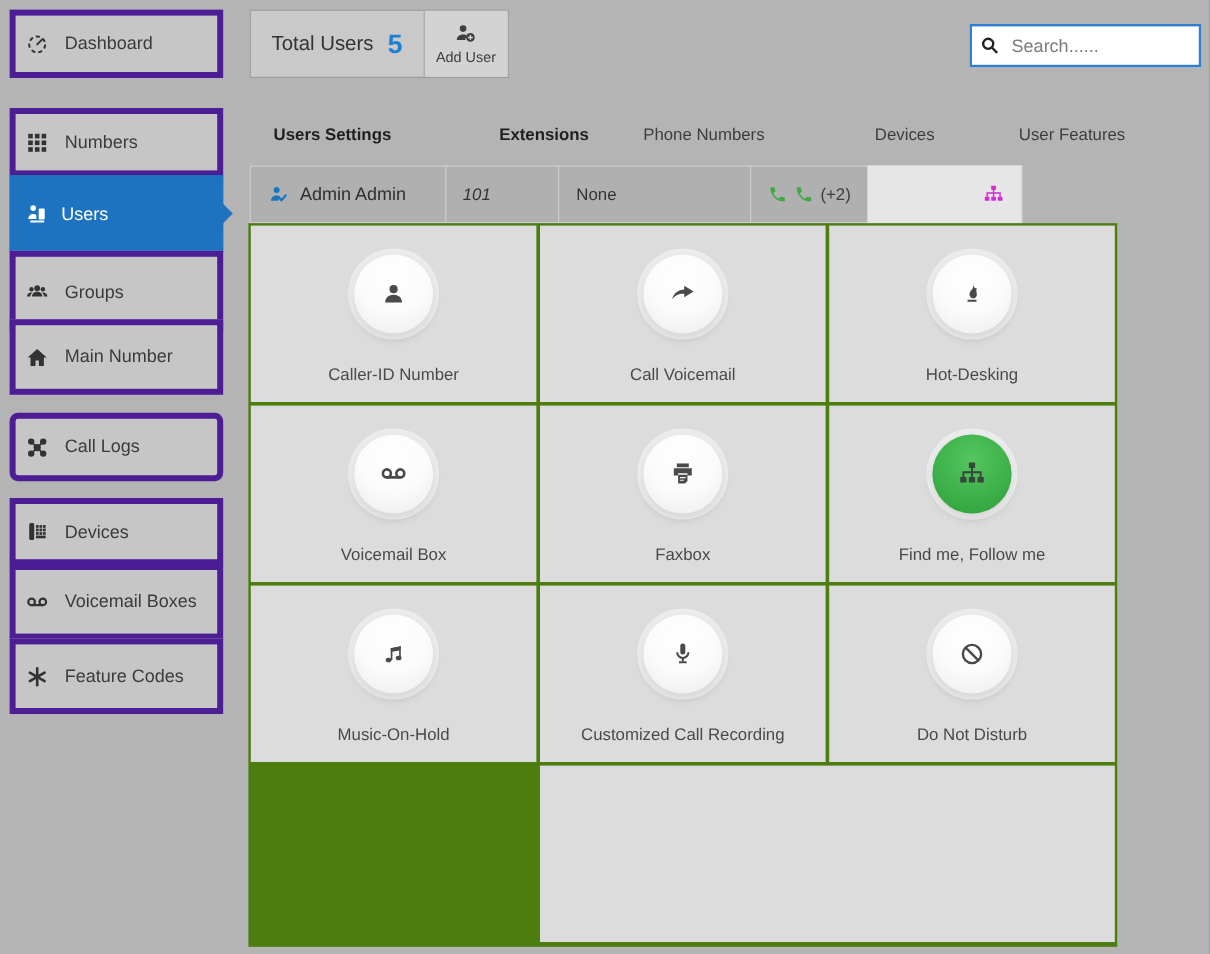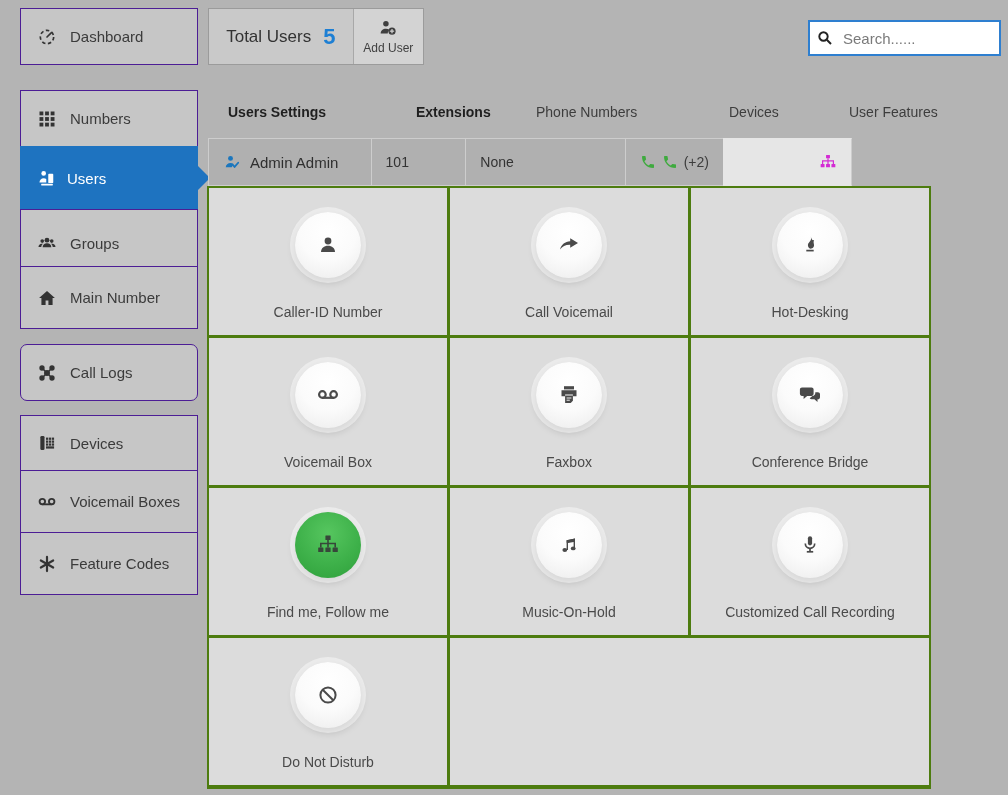--- a/index.html
+++ b/index.html
@@ -1,23 +1,23 @@
 <!DOCTYPE html>
 <html><head>
 <meta charset="utf-8">
 <style>
   * { margin:0; padding:0; box-sizing:border-box; }
   html,body { width:1008px; height:795px; }
   body { font-family:"Liberation Sans", sans-serif; background:#b4b4b4; position:relative; overflow:hidden; }
   #screen { position:absolute; inset:0; width:1008px; height:795px; background:#b4b4b4; }
 
   
-  .side-item { position:absolute; left:20px; width:178px; background:#c6c6c6;
-               border:1px solid #4c1d95; display:flex; align-items:center;
-               padding-left:16px; gap:13px; cursor:pointer; }
+  .side-item { position:absolute; left:8px; width:178px; background:#c6c6c6;
+               border:5px solid #4c1d95; display:flex; align-items:center;
+               padding-left:8px; gap:13px; cursor:pointer; }
   .side-item .s-icon { width:20px; height:20px; color:#333; flex:0 0 20px; }
   .side-item .s-label { font-size:15px; color:#3b3b3b; }
   .side-item.active { background:#1e73c0; border-color:#1e73c0;gap:10px; }
   .side-item.active .s-label { color:#fff; }
   .side-item.active .s-icon { color:#fff; }
   .side-item.active::after { content:""; position:absolute; right:-13px; top:50%;
                transform:translateY(-50%); width:0; height:0;
                border-top:13px solid transparent; border-bottom:13px solid transparent;
                border-left:13px solid #1e73c0; }
 
@@ -45,21 +45,21 @@
   
   .hdr { position:absolute; top:104px; font-size:14px; color:#3d3d3d; cursor:pointer; }
   .hdr.sorted { font-weight:bold; color:#1f1f1f; }
 
   
   .user-row { position:absolute; left:208px; top:138px; width:644px; height:48px; display:flex; }
   .cell { background:#b0b0b0; border:1px solid #cdcdcd; border-right:none;
           display:flex; align-items:center; padding-left:14px; gap:8px; cursor:pointer; }
   .cell:last-child { border-right:1px solid #cdcdcd; }
   .cell-name  { width:202px; font-size:15px; color:#2f2f2f; }
-  .cell-ext   { width:116px; font-size:14px; color:#333; }
+  .cell-ext   { width:116px; font-size:14px; color:#333;font-style:italic; }
   .cell-nums  { width:198px; font-size:14px; color:#333; }
   .cell-dev   { width:120px; font-size:14px; color:#3d3d3d; gap:6px; }
   .cell-feat  { width:156px; background:#e6e6e6; border-color:#e6e6e6;
                 justify-content:flex-end; padding-right:14px; }
   .s-icon.user-check { width:19px; height:19px; color:#1b76bd; }
   .s-icon.phone-ic { width:16px; height:16px; color:#3faa3f; }
   .s-icon.sitemap-ic { width:18px; height:18px; color:#d42bd4; }
 
   
   .panel { position:absolute; left:207px; top:186px; width:724px; background:#4d7c0f;
@@ -361,33 +361,20 @@
               </g>
               <g stroke="#f2f2f2" stroke-width="1">
                 <line x1="9.6" y1="15" x2="14.4" y2="15"></line>
                 <line x1="9.6" y1="17.2" x2="12.8" y2="17.2"></line>
               </g>
             </svg>
           </span>
         </div>
       <span class="tile-label">Faxbox</span>
     </div>
-    <div class="tile">
-      <div class="circle">
-          <span class="t-icon">
-            <svg viewBox="0 0 24 24" xmlns="http://www.w3.org/2000/svg">
-              <g fill="currentColor">
-                <path d="M4 4.5h9.5c1.2 0 2.1.9 2.1 2.1v4.2c0 1.2-.9 2.1-2.1 2.1H9.2l-3.6 3v-3H4c-1.2 0-2.1-.9-2.1-2.1V6.6c0-1.2.9-2.1 2.1-2.1z"></path>
-                <path d="M17.3 9.2h2.6c1.2 0 2.1.9 2.1 2.1v2.9c0 1.2-.9 2.1-2.1 2.1h-.4v2.6l-3.1-2.6h-2.8c-.8 0-1.5-.4-1.9-1l2.7-2.3c1.7 0 2.9-1.2 2.9-2.9z"></path>
-              </g>
-            </svg>
-          </span>
-        </div>
-      <span class="tile-label">Conference Bridge</span>
-    </div>
 
     <div class="tile active">
       <div class="circle">
           <span class="t-icon">
             <svg viewBox="0 0 24 24" xmlns="http://www.w3.org/2000/svg">
               <g fill="currentColor">
                 <rect x="9.4" y="2.5" width="5.2" height="4.6" rx="0.5"></rect>
                 <rect x="2.2" y="14.5" width="5.2" height="4.6" rx="0.5"></rect>
                 <rect x="9.4" y="14.5" width="5.2" height="4.6" rx="0.5"></rect>
                 <rect x="16.6" y="14.5" width="5.2" height="4.6" rx="0.5"></rect>

